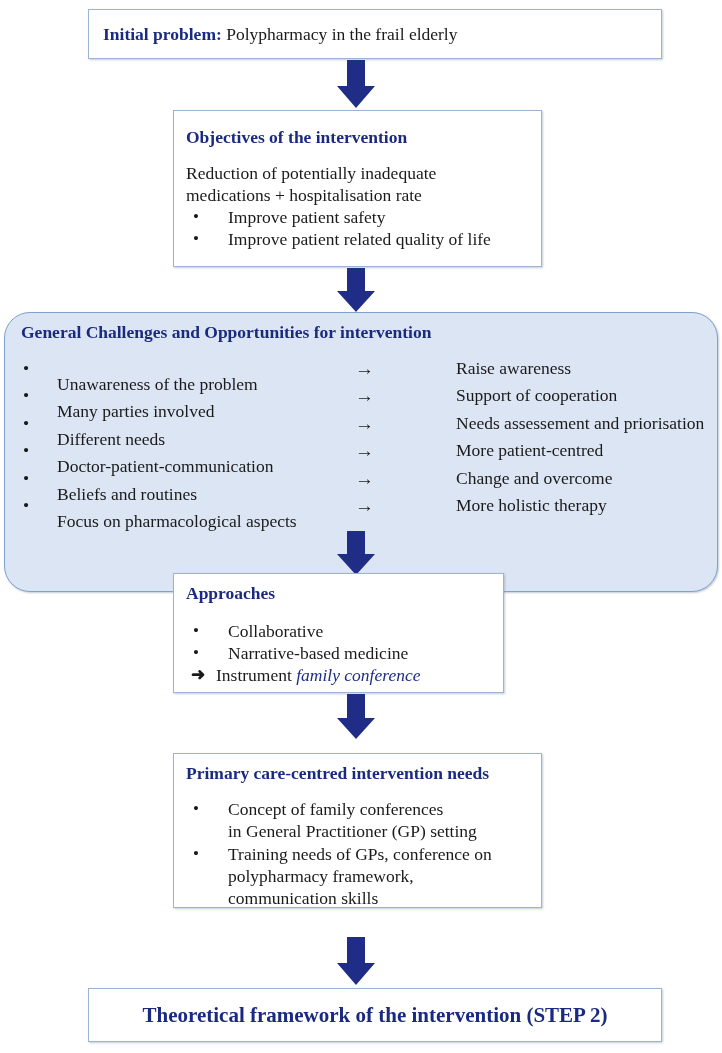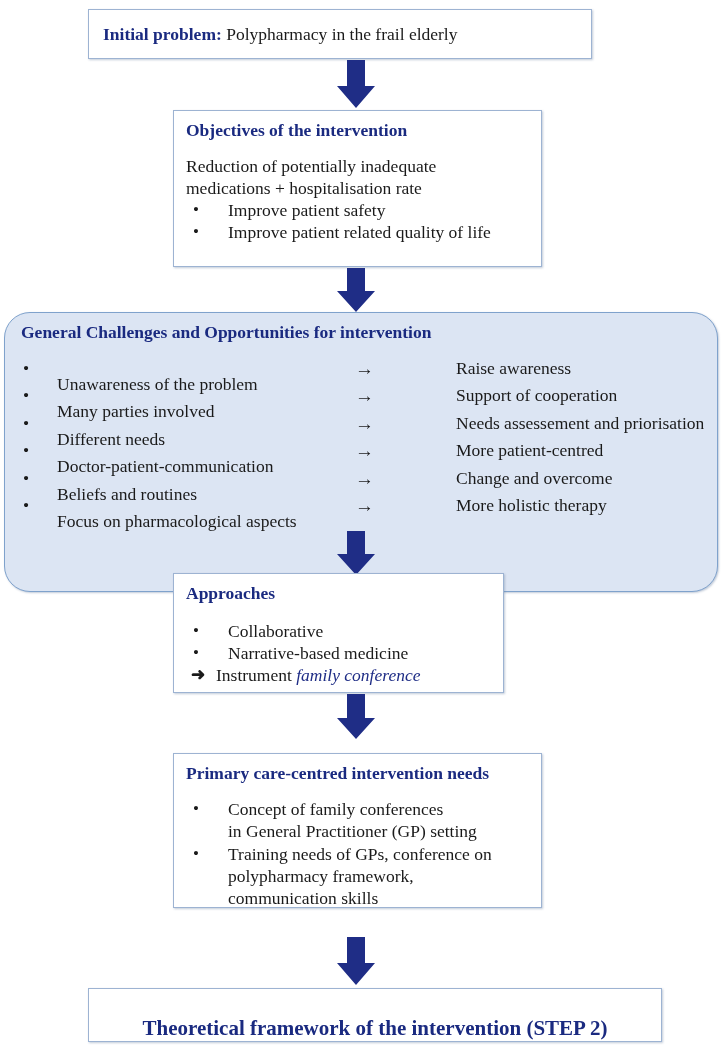--- a/index.html
+++ b/index.html
@@ -42,32 +42,32 @@
     font-size: 17.5px;
     line-height: 1.25;
   }
   .heading.big {
     font-size: 21px;
   }
 
   
   #box-initial {
     left: 88px; top: 9px;
-    width: 504px; height: 50px;
+    width: 574px; height: 50px;
     display: flex; align-items: center;
   }
   #box-initial .inner { padding-left: 14px; white-space: nowrap; }
   .lbl-bold { color: #1A2A80; font-weight: bold; font-size: 17.5px; }
   .lbl-norm { color: #1a1a1a; font-size: 17.5px; }
 
   
   #box-objectives {
     left: 173px; top: 110px;
     width: 369px; height: 157px;
-    padding: 9px 10px 0 12px;
+    padding: 16px 10px 0 12px;
   }
   #box-objectives .heading { margin-bottom: 14px; }
   .plain-line { color:#1a1a1a; font-size:17.5px; line-height:1.24; }
 
   ul.bl {
     list-style: none;
     margin: 0; padding: 0;
   }
   ul.bl > li {
     position: relative;
@@ -133,21 +133,21 @@
     padding: 9px 10px 0 12px;
   }
   #box-needs .heading { margin-bottom: 13px; }
   ul.bl.tight > li { margin-bottom: 1px; }
   ul.bl.tight > li .sub { display: block; }
 
   
   #box-framework {
     left: 88px; top: 988px;
     width: 574px; height: 54px;
-    display: flex; align-items: flex-end; justify-content: center;
+    display: flex; align-items: center; justify-content: center;
   }
 
   
   .blk-arrow {
     position: absolute;
     width: 38px;
   }
   .blk-arrow svg { display: block; }
 </style>
 </head>

